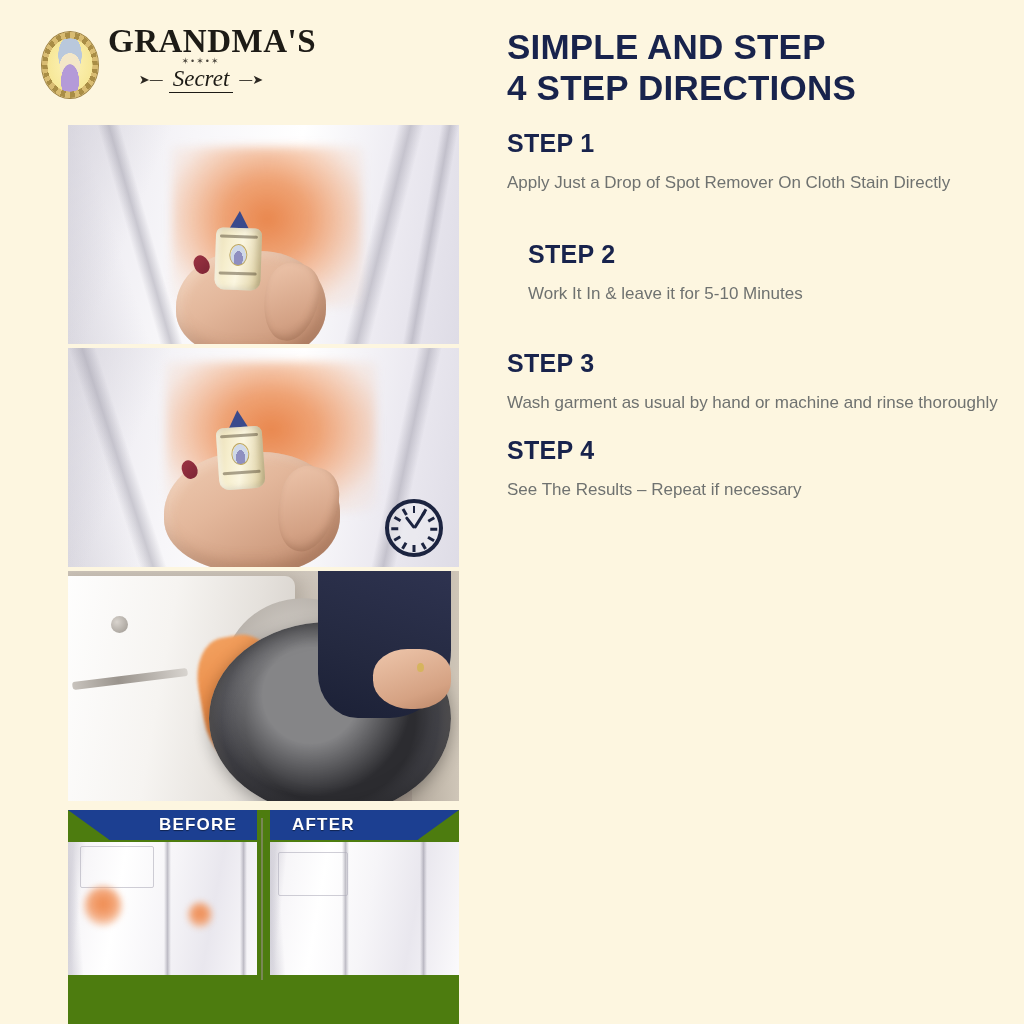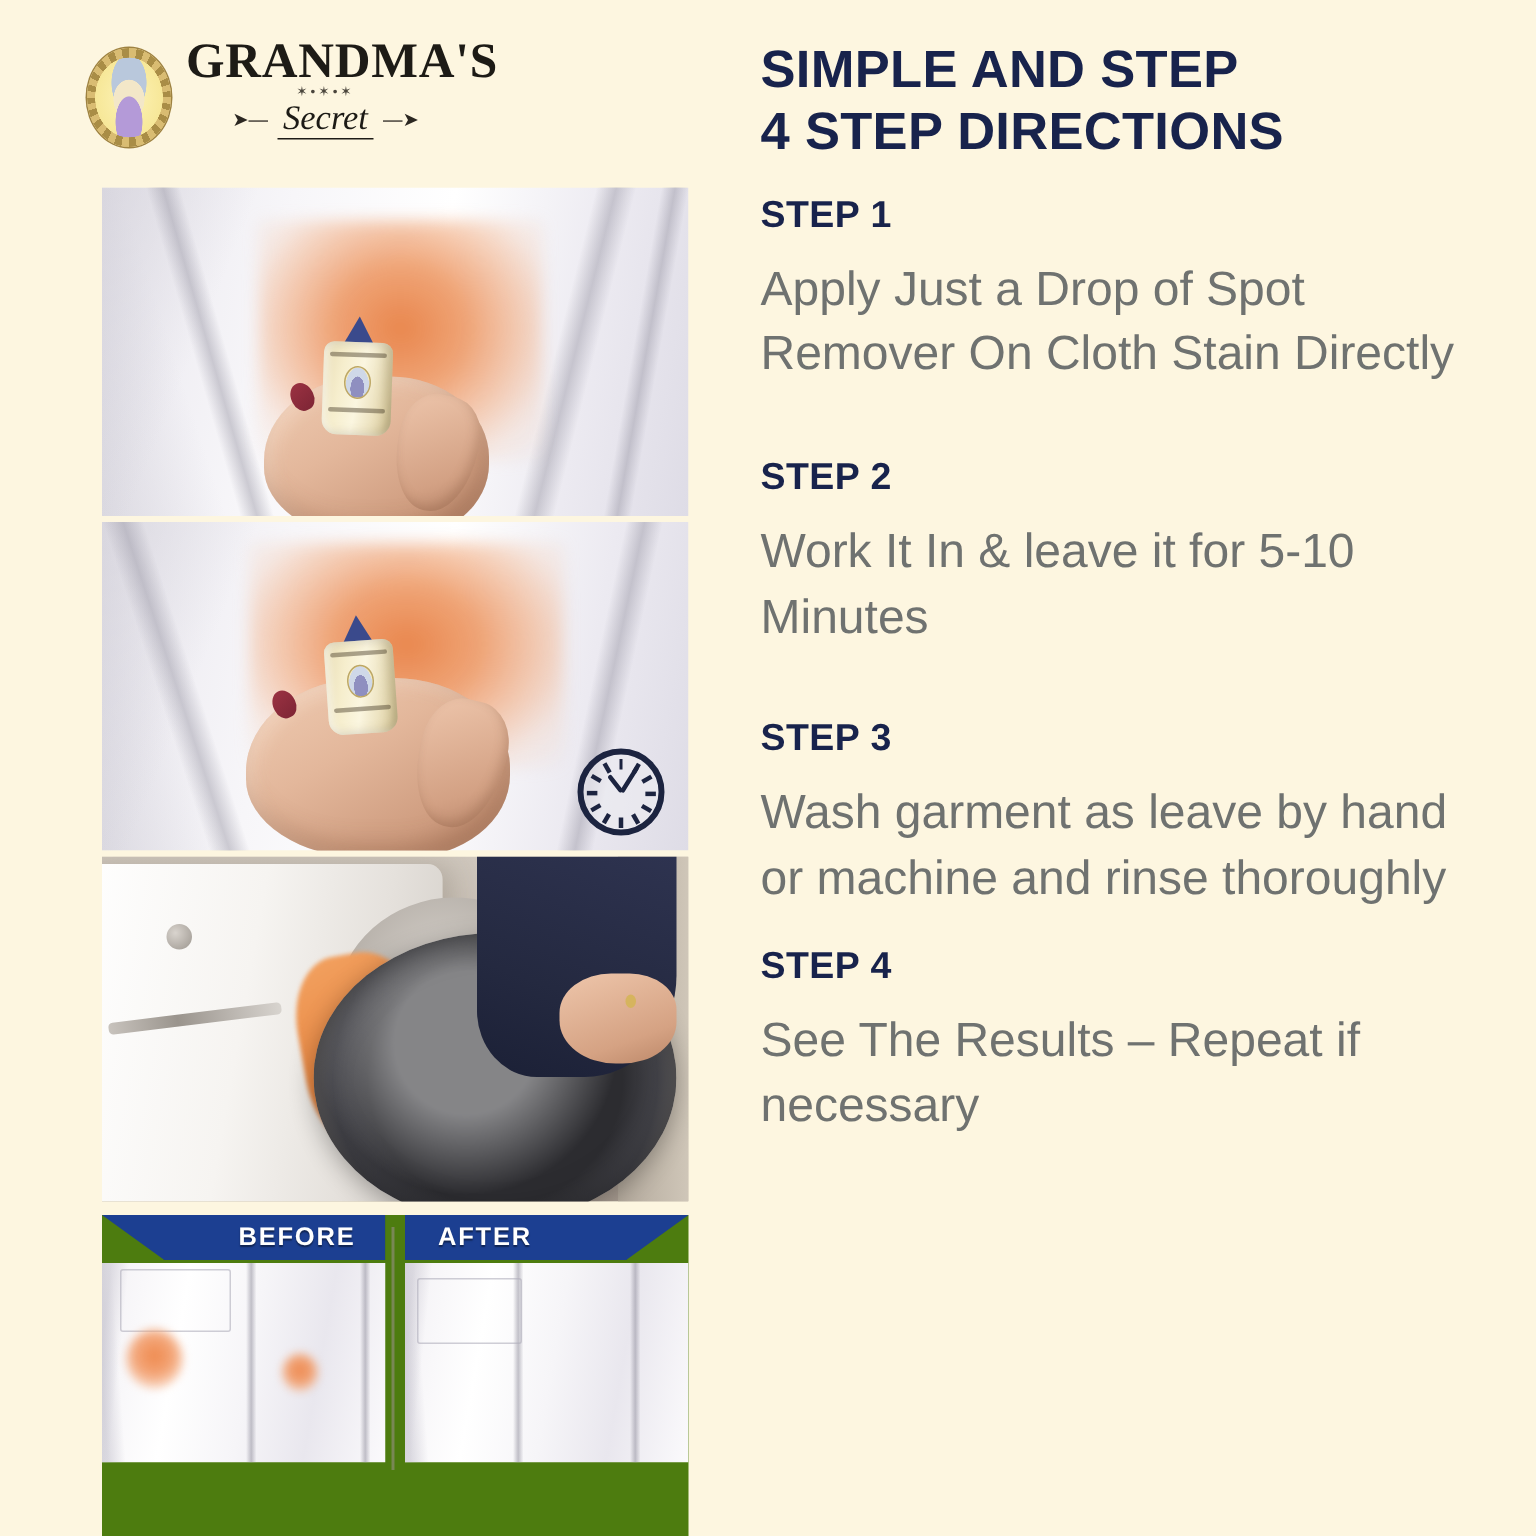--- a/index.html
+++ b/index.html
@@ -8,21 +8,21 @@
     background:#fdf6e0;
     font-family:"Liberation Sans", sans-serif;
     position:relative;
     overflow:hidden;
   }
 
   
   #left-column { position:absolute; left:0; top:0; width:480px; height:1024px; }
 
   
-  #brand-logo { position:absolute; left:58px; top:24px; width:250px; height:78px; }
+  #brand-logo { position:absolute; left:42px; top:24px; width:250px; height:78px; }
   #logo-medallion {
     position:absolute; left:0; top:8px; width:56px; height:66px;
     border-radius:50% / 50%;
     background:
       radial-gradient(ellipse at 50% 78%, #b49ad8 0%, #b49ad8 26%, transparent 27%),
       radial-gradient(ellipse at 50% 52%, #f3e7c8 0%, #f3e7c8 30%, transparent 31%),
       radial-gradient(ellipse at 50% 33%, #b9c8dc 0%, #b9c8dc 34%, transparent 35%),
       radial-gradient(ellipse at 50% 50%, #fdf3b8 0%, #f7e89a 62%, #efdc80 100%);
     border:4px solid #c8a85c;
     box-shadow:inset 0 0 0 1px #8e7435, 0 0 0 1px #9e8240;
@@ -212,24 +212,24 @@
   #headline {
     color:#18234c; font-size:35px; font-weight:700; line-height:1.18;
     letter-spacing:.2px;
   }
   #headline .hl-line { display:block; white-space:nowrap; }
   .step-block { margin-top:26px; }
   .step-title {
     color:#18234c; font-size:25px; font-weight:700; letter-spacing:.3px; margin-bottom:13px;
   }
   .step-body {
-    color:#6f7270; font-size:32px; line-height:1.37; font-weight:400;
+    color:#6f7270; font-size:17px; line-height:1.37; font-weight:400;
   }
   #step-block-1 { margin-top:20px; }
-  #step-block-2 { margin-top:46px; }
+  #step-block-2 { margin-top:46px;margin-left:21px; }
   #step-block-3 { margin-top:44px; }
   #step-block-4 { margin-top:22px; }
 </style>
 </head>
 <body>
 
 <div id="left-column">
 
   <div id="brand-logo">
     <div id="logo-medallion"></div>
@@ -359,21 +359,21 @@
     <div class="step-body">Apply Just a Drop of Spot Remover On Cloth Stain Directly</div>
   </div>
 
   <div class="step-block" id="step-block-2">
     <div class="step-title">STEP 2</div>
     <div class="step-body">Work It In &amp; leave it for 5-10 Minutes</div>
   </div>
 
   <div class="step-block" id="step-block-3">
     <div class="step-title">STEP 3</div>
-    <div class="step-body">Wash garment as leave by hand or machine and rinse thoroughly</div>
+    <div class="step-body">Wash garment as usual by hand or machine and rinse thoroughly</div>
   </div>
 
   <div class="step-block" id="step-block-4">
     <div class="step-title">STEP 4</div>
     <div class="step-body">See The Results – Repeat if necessary</div>
   </div>
 
 </div>
 
 </body></html>

